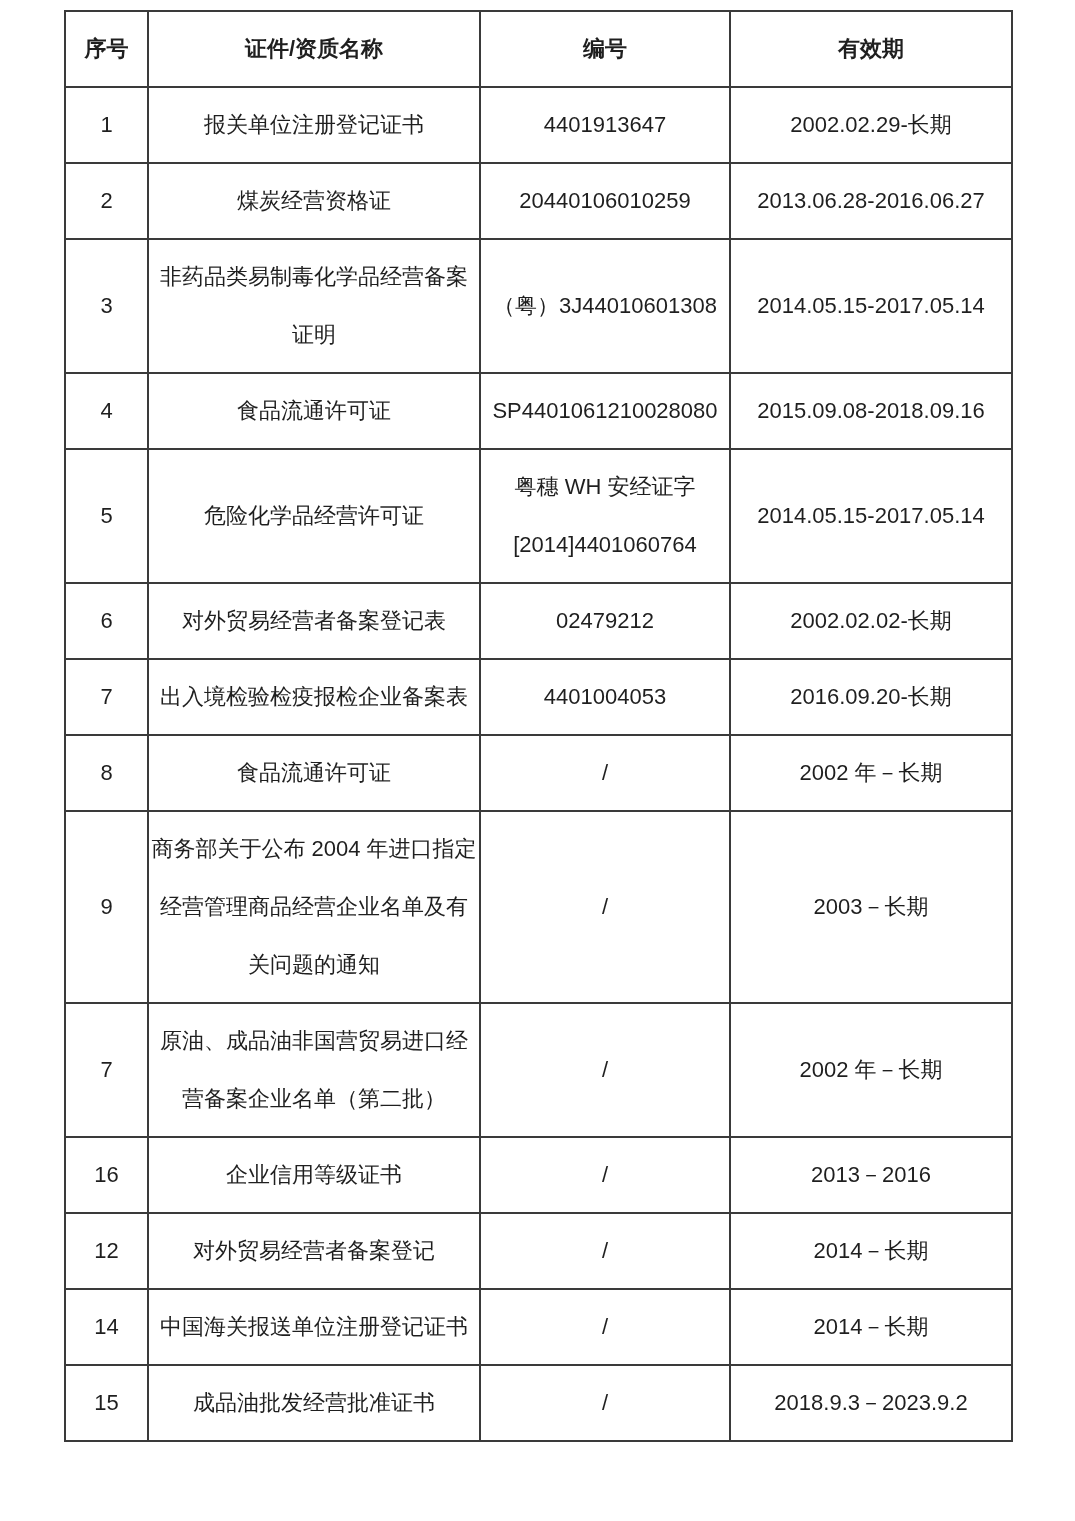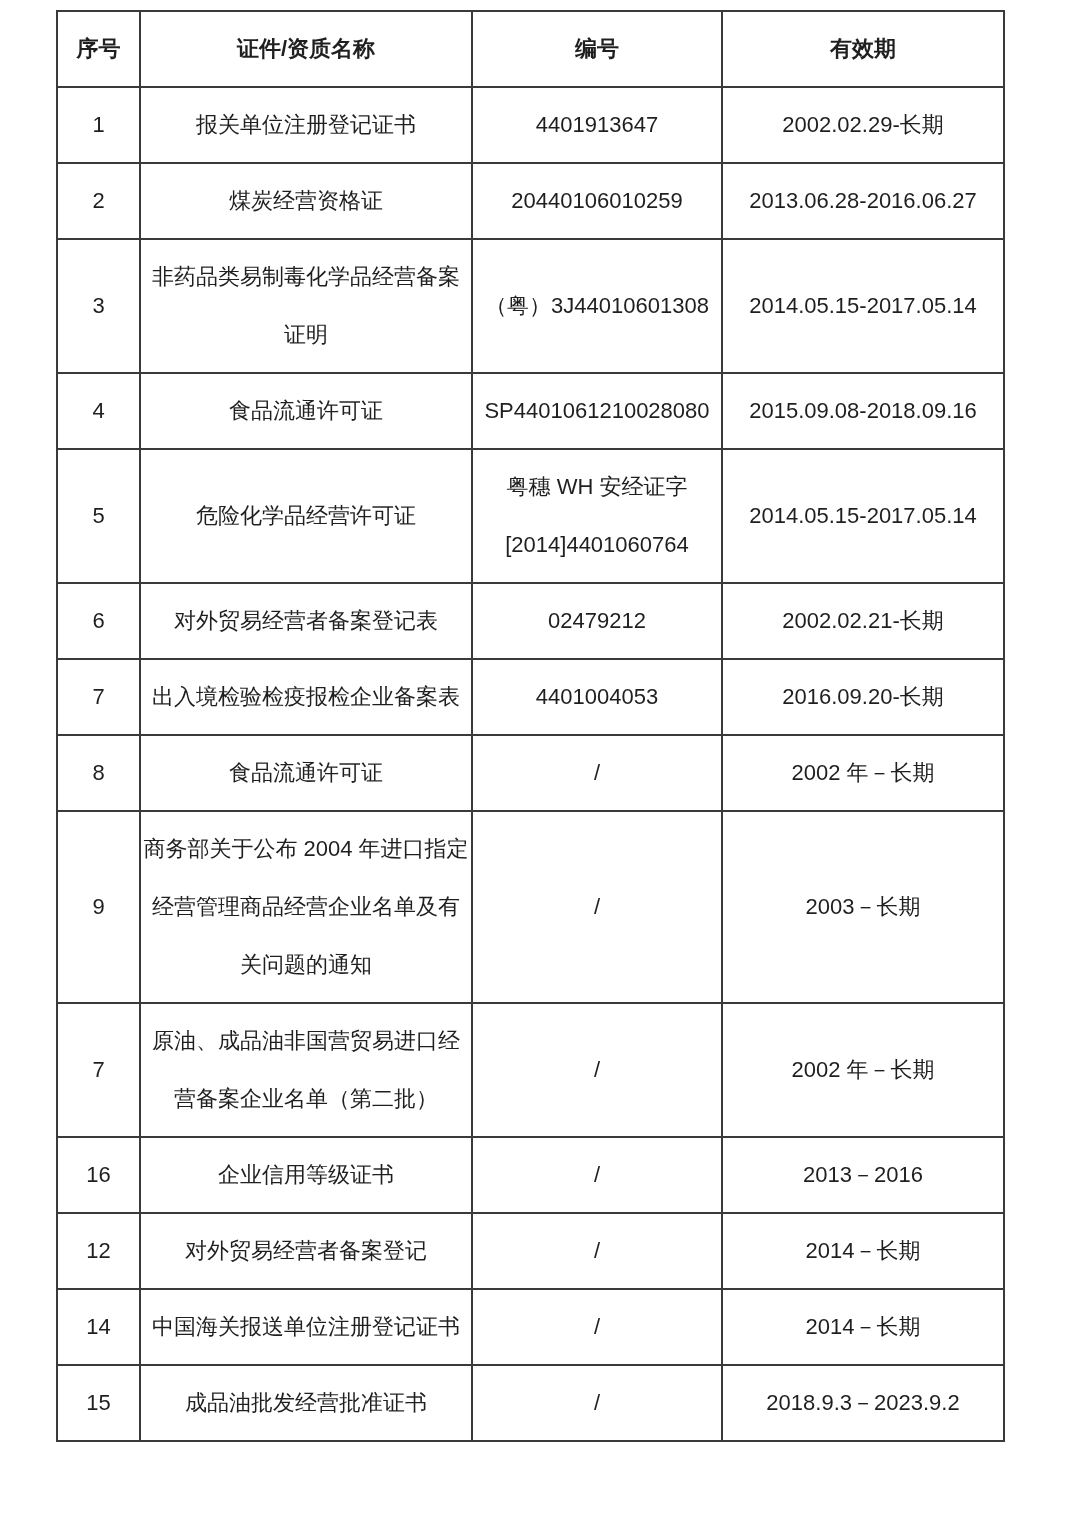--- a/index.html
+++ b/index.html
@@ -10,21 +10,21 @@
   }
   .page {
     position: relative;
     width: 1075px;
     height: 1521px;
     background: #ffffff;
     overflow: hidden;
   }
   table.cert-table {
     position: absolute;
-    left: 56px;
+    left: 64px;
     top: 10px;
     width: 947px;
     border-collapse: collapse;
     table-layout: fixed;
     background: #ffffff;
   }
   .cert-table col.c-index    { width: 83px;  }
   .cert-table col.c-name     { width: 332px; }
   .cert-table col.c-number   { width: 250px; }
   .cert-table col.c-validity { width: 282px; }
@@ -97,21 +97,21 @@
         <tr>
           <td>5</td>
           <td>危险化学品经营许可证</td>
           <td>粤穗 WH 安经证字 [2014]4401060764</td>
           <td>2014.05.15-2017.05.14</td>
         </tr>
         <tr>
           <td>6</td>
           <td>对外贸易经营者备案登记表</td>
           <td>02479212</td>
-          <td>2002.02.21-长期</td>
+          <td>2002.02.02-长期</td>
         </tr>
         <tr>
           <td>7</td>
           <td>出入境检验检疫报检企业备案表</td>
           <td>4401004053</td>
           <td>2016.09.20-长期</td>
         </tr>
         <tr>
           <td>8</td>
           <td>食品流通许可证</td>

